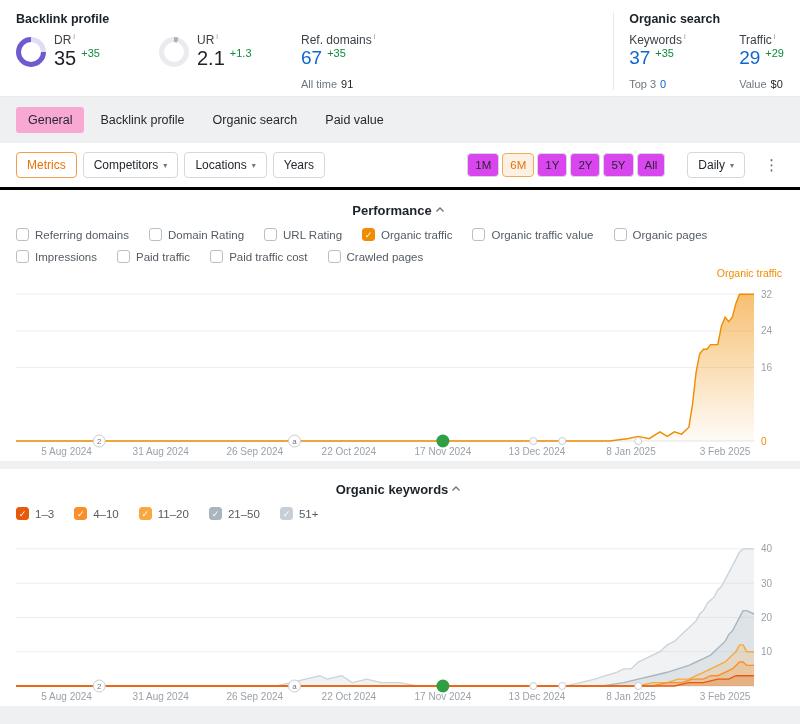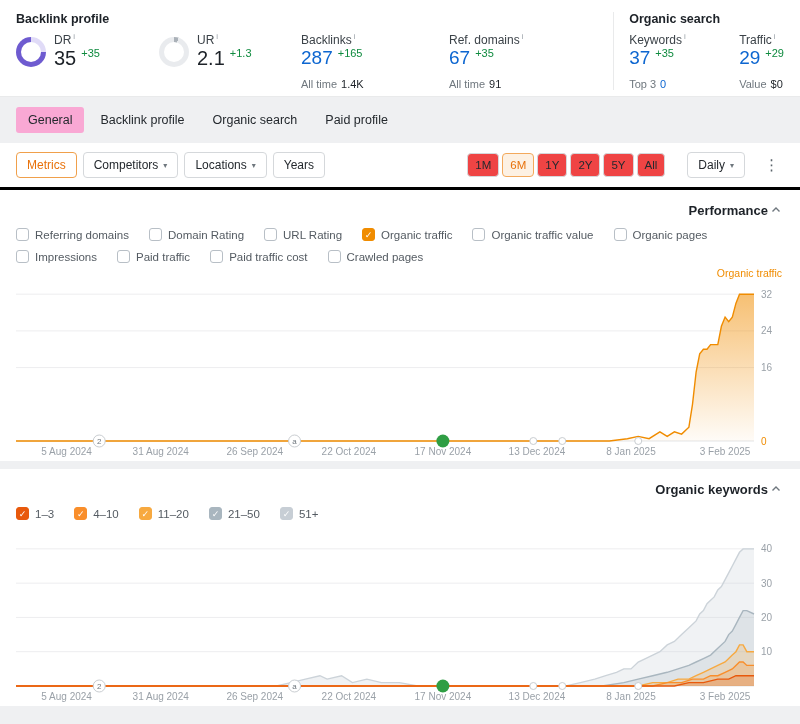--- a/index.html
+++ b/index.html
@@ -33,27 +33,27 @@
 .tab{padding:6px 12px;border-radius:3px;color:#24292e;font-size:12.5px;cursor:pointer;white-space:nowrap}
 .tab.active{background:#f9a8d4}
 .toolbar{display:flex;align-items:center;padding:9px 16px;background:#fff;border-bottom:3px solid #000000;gap:6px}
 .btn{height:26px;display:inline-flex;align-items:center;gap:5px;padding:0 10px;border:1px solid #d5d8db;
   border-radius:4px;background:#fff;font-size:12px;color:#24292e;cursor:pointer;white-space:nowrap}
 .btn.metrics{border-color:#f0a04b;color:#e8710a}
 .caret{font-size:8px;color:#6f777e}
 .spacer{flex:1}
 .ranges{display:flex;gap:3px}
 .rbtn{height:24px;padding:0 7px;display:inline-flex;align-items:center;border:1px solid #d5d8db;
-  border-radius:4px;background:#ef4444;font-size:11.5px;color:#24292e;cursor:pointer}
+  border-radius:4px;background:#d946ef;font-size:11.5px;color:#24292e;cursor:pointer}
 .rbtn.active{border-color:#f3a95c;background:#fdf1e3;color:#e8710a}
 .daily{margin-left:16px}
 .kebab{margin-left:8px;color:#5b646b;font-size:15px;cursor:pointer;padding:0 5px;background:#fff;border:none}
 .section{background:#fff;padding:12px 16px 2px}
 .section.kw{margin-top:8px}
-.sec-head{display:flex;align-items:center;justify-content:flex-end;margin-bottom:10px}
+.sec-head{display:flex;align-items:center;justify-content:center;margin-bottom:10px}
 .sec-title{font-weight:bold;font-size:13px}
 .chev{cursor:pointer;display:flex;padding:2px}
 .legend{display:flex;flex-wrap:wrap;row-gap:9px;margin-bottom:4px}
 .chk{display:inline-flex;align-items:center;gap:6px;margin-right:20px;font-size:11.5px;color:#545b62;cursor:pointer}
 .box{width:13px;height:13px;border:1px solid #b8bfc6;border-radius:3px;background:#fff;color:#fff;
   font-size:9px;line-height:12px;text-align:center;flex:0 0 13px}
 .chart-wrap{position:relative;margin-top:16px}
 .chart-title{position:absolute;top:-12px;right:2px;font-size:10.5px;color:#f08c00}
 svg{display:block}
 </style>
@@ -80,30 +80,20 @@
         <div class="donut ur"></div>
         <div class="m-col">
           <div class="m-label"><span>UR</span><sup class="info">i</sup></div>
           <div class="m-value-row">
               <span class="m-value">2.1</span>
               <span class="m-delta">+1.3</span>
             </div>
         </div>
       </div>
 
-      <div class="metric w148">
-        <div class="m-col">
-          <div class="m-label"><span>Backlinks</span><sup class="info">i</sup></div>
-          <div class="m-value-row">
-              <span class="m-value blue">287</span>
-              <span class="m-delta">+165</span>
-            </div>
-          <div class="m-sub"><span>All time</span><b>1.4K</b></div>
-        </div>
-      </div>
 
       <div class="metric">
         <div class="m-col">
           <div class="m-label"><span>Ref. domains</span><sup class="info">i</sup></div>
           <div class="m-value-row">
               <span class="m-value blue">67</span>
               <span class="m-delta">+35</span>
             </div>
           <div class="m-sub"><span>All time</span><b>91</b></div>
         </div>
@@ -139,21 +129,21 @@
       </div>
 
     </div>
   </div>
 </div>
 
 <div class="tabband">
   <div class="tab active">General</div>
   <div class="tab">Backlink profile</div>
   <div class="tab">Organic search</div>
-  <div class="tab">Paid profile</div>
+  <div class="tab">Paid value</div>
 </div>
 
 <div class="toolbar">
   <button class="btn metrics">Metrics</button>
   <button class="btn">
       <span>Competitors</span>
       <span class="caret">▾</span>
     </button>
   <button class="btn">
       <span>Locations</span>

